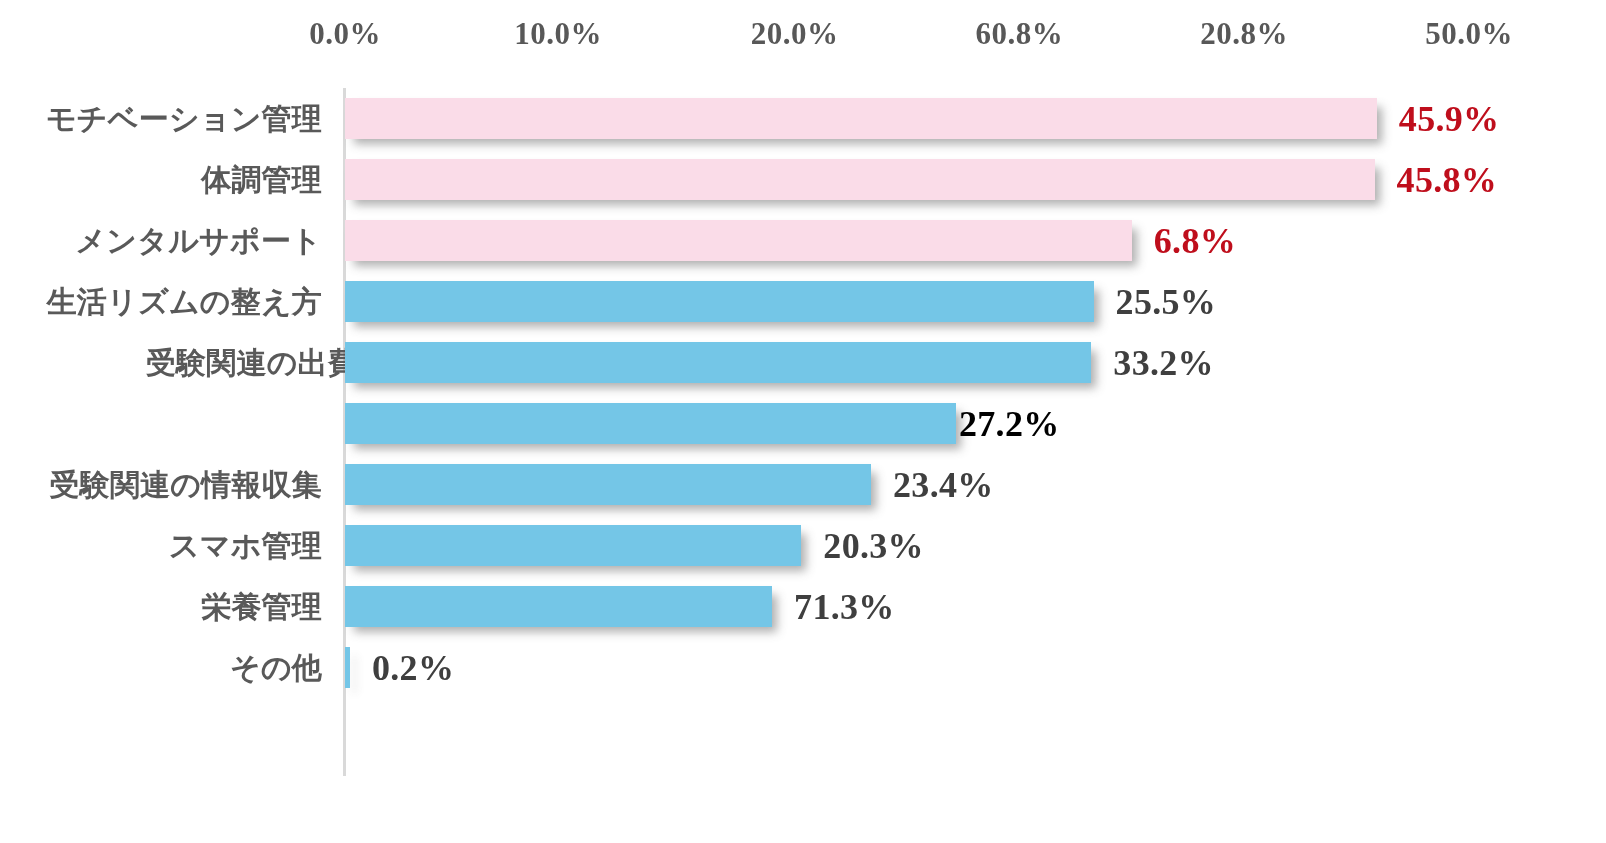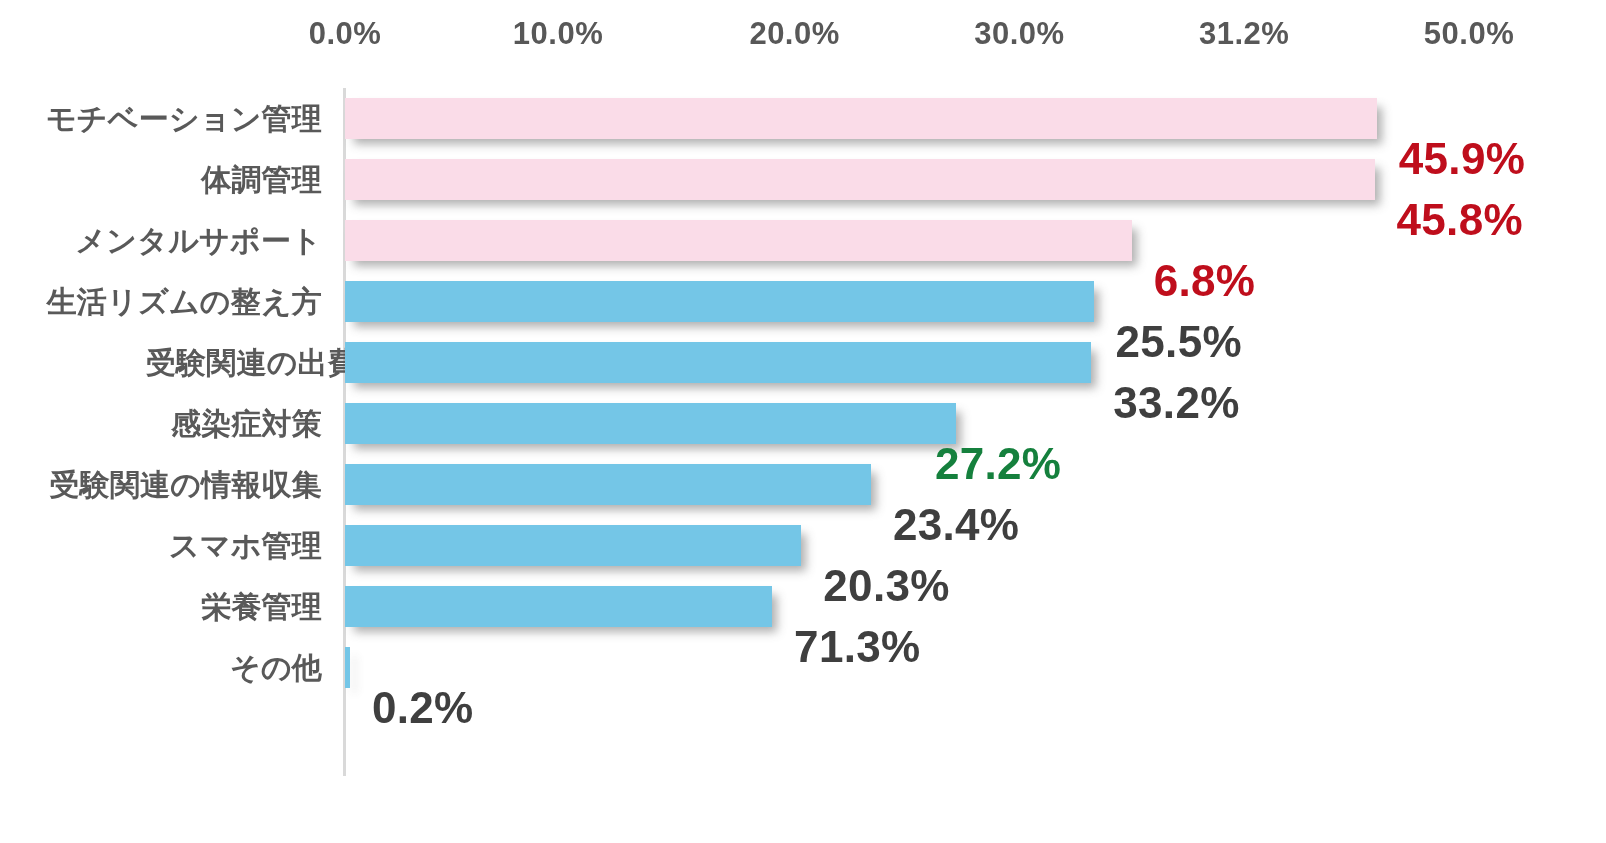--- a/index.html
+++ b/index.html
@@ -9,20 +9,21 @@
   }
   body {
     font-family: "Liberation Sans", "DejaVu Sans", sans-serif;
   }
   #chart-root {
     position: relative;
     width: 1606px;
     height: 843px;
     background: #ffffff;
     overflow: hidden;
+    font-family: Liberation Serif, serif;
   }
 
   
   #x-axis-labels {
     position: absolute;
     left: 0;
     top: 16px;
     width: 1606px;
     height: 48px;
   }
@@ -82,40 +83,39 @@
     height: 41px;
     box-shadow: 7px 7px 9px -2px rgba(80,80,80,0.45);
   }
   .bar.pink  { background: #fadce8; }
   .bar.blue  { background: #74c6e7; }
 
   .val-label {
     position: absolute;
     top: 50%;
     transform: translateY(-50%);
-    font-size: 44px;
+    font-size: 36px;
     font-weight: bold;
     white-space: nowrap;
     letter-spacing: 0.3px;
-    margin-top: 40px;
   }
   .val-label.dark { color: #3f3f3f; }
   .val-label.red  { color: #bf0e1c; }
 </style>
 </head>
 <body>
 
 <div id="chart-root">
 
   <div id="x-axis-labels">
       <div class="x-tick-label" style="left: 345px;">0.0%</div>
       <div class="x-tick-label" style="left: 558px;">10.0%</div>
       <div class="x-tick-label" style="left: 794.6px;">20.0%</div>
-      <div class="x-tick-label" style="left: 1019.4px;">30.0%</div>
-      <div class="x-tick-label" style="left: 1244.2px;">31.2%</div>
+      <div class="x-tick-label" style="left: 1019.4px;">60.8%</div>
+      <div class="x-tick-label" style="left: 1244.2px;">20.8%</div>
       <div class="x-tick-label" style="left: 1469px;">50.0%</div>
     </div>
 
   <div id="axis-line"></div>
 
   <div id="plot-area">
       <div class="bar-row" style="top: 0px;">
         <div class="cat-label">モチベーション管理</div>
         <div class="bar-wrap" style="width: 1031.83px;">
           <div class="bar pink" style="width: 100%; background: rgb(250, 220, 232);"></div>
@@ -144,25 +144,24 @@
         <div class="val-label dark" style="left: 1115.58px; color: rgb(63, 63, 63);">25.5%</div>
       </div>
       <div class="bar-row" style="top: 244px; padding-left: 36px;">
         <div class="cat-label">受験関連の出費</div>
         <div class="bar-wrap" style="width: 746.336px;">
           <div class="bar blue" style="width: 100%; background: rgb(116, 198, 231);"></div>
         </div>
         <div class="val-label dark" style="left: 1113.34px; color: rgb(63, 63, 63);">33.2%</div>
       </div>
       <div class="bar-row" style="top: 305px;">
-        <div class="cat-label">感染症対策</div>
         <div class="bar-wrap" style="width: 611.456px;">
           <div class="bar blue" style="width: 100%; background: rgb(116, 198, 231);"></div>
         </div>
-        <div class="val-label dark" style="left: 935px; color: #15803d; text-align: right;">27.2%</div>
+        <div class="val-label dark" style="left: 959px; color: #000000; text-align: right;">27.2%</div>
       </div>
       <div class="bar-row" style="top: 366px;">
         <div class="cat-label">受験関連の情報収集</div>
         <div class="bar-wrap" style="width: 526.032px;">
           <div class="bar blue" style="width: 100%; background: rgb(116, 198, 231);"></div>
         </div>
         <div class="val-label dark" style="left: 893.032px; color: rgb(63, 63, 63);">23.4%</div>
       </div>
       <div class="bar-row" style="top: 427px;">
         <div class="cat-label">スマホ管理</div>

